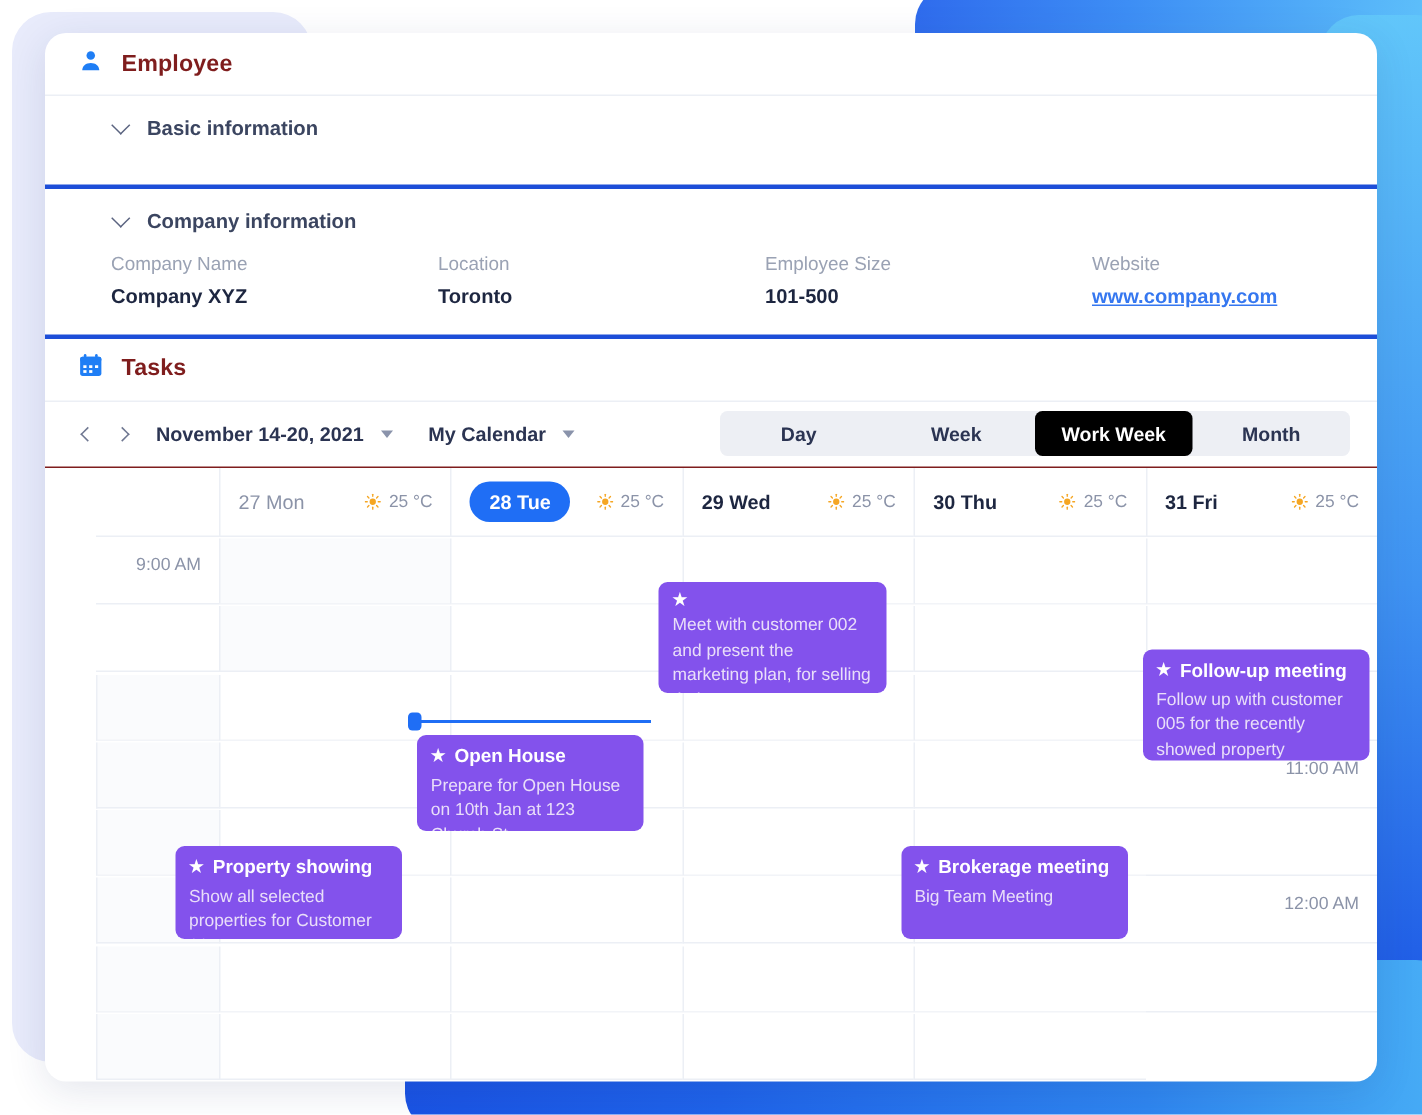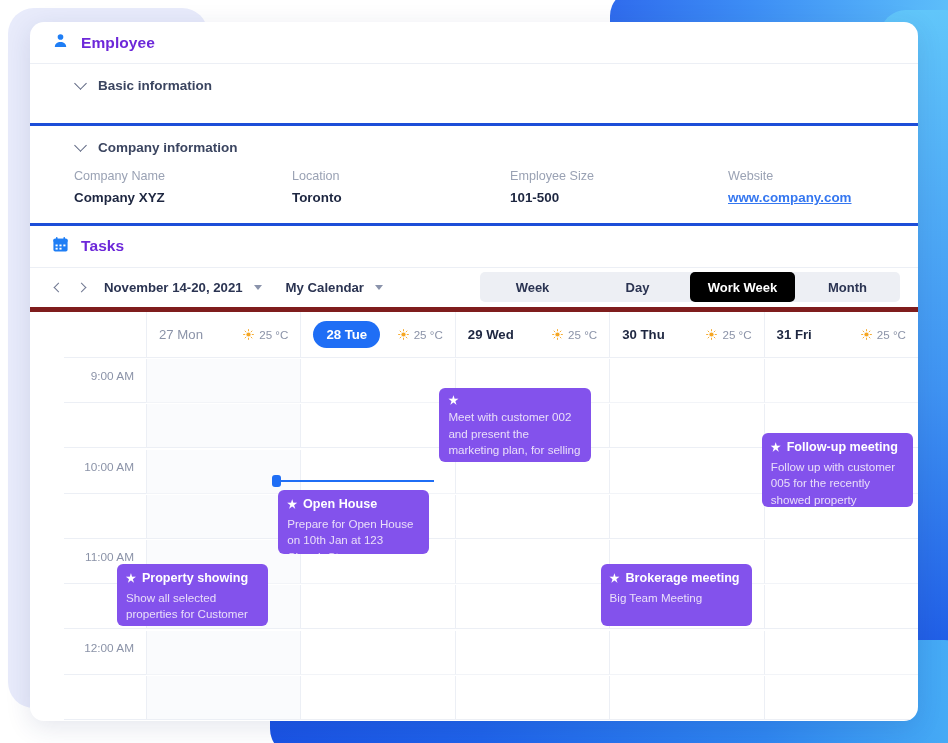--- a/index.html
+++ b/index.html
@@ -78,21 +78,21 @@
     align-items: center;
     gap: 12px;
     padding: 0 22px;
     height: 42px;
     border-bottom: 1px solid #eceff5;
     flex: 0 0 auto;
   }
   .section-header .title {
     font-size: 15.5px;
     font-weight: bold;
-    color: #6d28d9;
+    color: #7f1d1d;
     letter-spacing: 0.1px;
   }
   .icon-person, .icon-calendar { flex: 0 0 auto; display: block; }
 
   
   .info-block { padding: 14px 22px 16px 22px; }
   .info-block.divided { border-bottom: 3px solid #1d4ed8; padding-left: 44px; }
 
   .group-toggle {
     display: flex;
@@ -138,21 +138,21 @@
     cursor: pointer;
     font-weight: bold;
   }
 
   
   .cal-toolbar {
     display: flex;
     align-items: center;
     height: 44px;
     padding: 0 18px 0 14px;
-    border-bottom: 5px solid #7f1d1d;
+    border-bottom: 1px solid #7f1d1d;
     flex: 0 0 auto;
   }
   .nav-btn {
     width: 26px; height: 26px;
     display: flex; align-items: center; justify-content: center;
     cursor: pointer;
     background: none; border: none;
   }
   .arrow {
     width: 7px; height: 7px;
@@ -401,22 +401,22 @@
     </button>
     <div class="dropdown date-range">
       <span class="dd-text">November 14-20, 2021</span>
       <span class="caret"></span>
     </div>
     <div class="dropdown calendar-select">
       <span class="dd-text">My Calendar</span>
       <span class="caret"></span>
     </div>
     <div class="view-switch">
+      <button class="view-btn">Day</button>
       <button class="view-btn">Week</button>
-      <button class="view-btn">Day</button>
       <button class="view-btn active">Work Week</button>
       <button class="view-btn">Month</button>
     </div>
   </div>
 
   <div class="cal-body">
     <div class="cal-grid" id="cal-grid">
 
       <div class="dayhead corner"></div>
 
@@ -527,23 +527,20 @@
         <div class="slotcell" style="height: 44px;"></div>
         <div class="slotcell" style="height: 44px;"></div>
         <div class="slotcell" style="height: 44px;"></div>
         <div class="slotcell" style="height: 44px;"></div>
         <div class="timecol" style="height: 44px; border-bottom: 1px solid rgb(236, 239, 245);"></div>
         <div class="slotcell hourline tint" style="height: 44px;"></div>
         <div class="slotcell hourline" style="height: 44px;"></div>
         <div class="slotcell hourline" style="height: 44px;"></div>
         <div class="slotcell hourline" style="height: 44px;"></div>
         <div class="slotcell hourline" style="height: 44px;"></div>
-        <div class="timecol" style="height: 44px;">
-          <div class="tlabel">10:00 AM</div>
-        </div>
         <div class="slotcell tint" style="height: 44px;"></div>
         <div class="slotcell" style="height: 44px;"></div>
         <div class="slotcell" style="height: 44px;"></div>
         <div class="slotcell" style="height: 44px;"></div>
         <div class="slotcell" style="height: 44px;"></div>
         <div class="timecol" style="height: 44px; border-bottom: 1px solid rgb(236, 239, 245);"></div>
         <div class="slotcell hourline tint" style="height: 44px;"></div>
         <div class="slotcell hourline" style="height: 44px;"></div>
         <div class="slotcell hourline" style="height: 44px;"></div>
         <div class="slotcell hourline" style="height: 44px;"></div>

